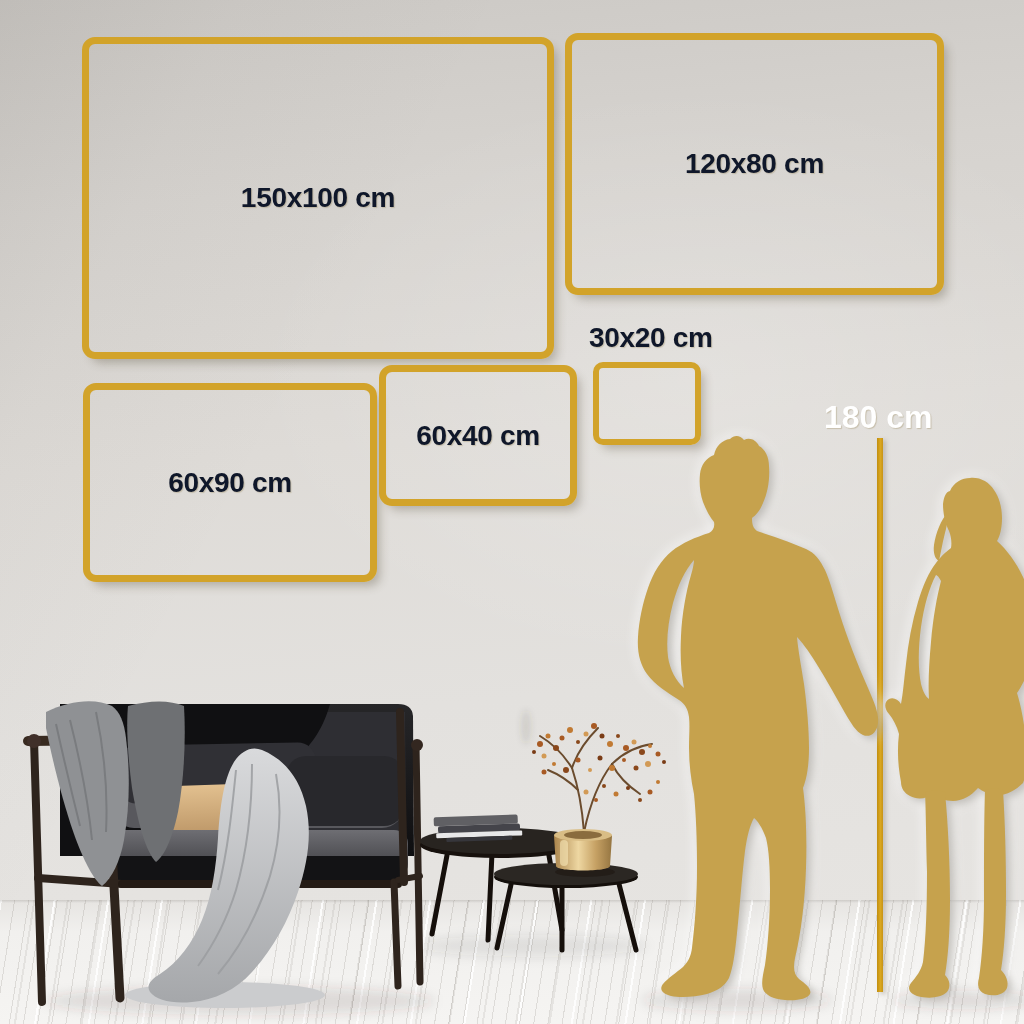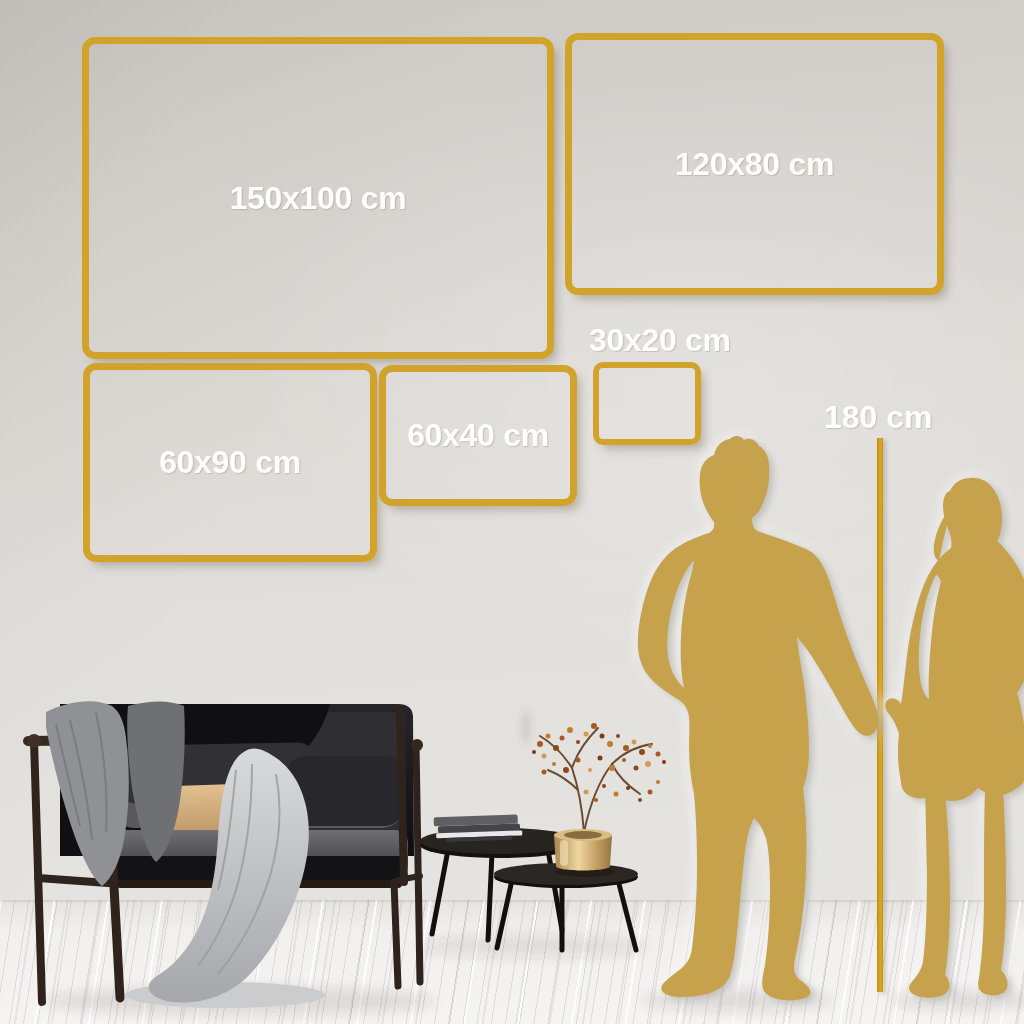--- a/index.html
+++ b/index.html
@@ -33,26 +33,26 @@
     content:"";position:absolute;left:0;top:0;width:100%;height:3px;
     background:linear-gradient(180deg,rgba(90,85,78,0.18),rgba(90,85,78,0));
   }
   
   .size-frame{
     position:absolute;border:7px solid #d2a32a;border-radius:13px;
     box-shadow:6px 7px 10px -3px rgba(85,75,52,0.32);
     display:flex;align-items:center;justify-content:center;
   }
   .frame-label{
-    color:#ffffff;font-size:32px;font-weight:700;letter-spacing:-0.3px;
+    color:#0f172a;font-size:28px;font-weight:700;letter-spacing:-0.3px;
     text-shadow:1px 1px 1px rgba(120,95,30,0.25);white-space:nowrap;
   }
   .f-150x100{left:82px;top:37px;width:458px;height:308px;}
   .f-120x80{left:565px;top:33px;width:365px;height:248px;}
-  .f-60x90{left:83px;top:363px;width:280px;height:185px;}
+  .f-60x90{left:83px;top:383px;width:280px;height:185px;}
   .f-60x40{left:379px;top:365px;width:184px;height:127px;}
   .f-30x20{left:593px;top:362px;width:96px;height:71px;border-width:6px;border-radius:10px;}
   .label-30x20{position:absolute;left:589px;top:322px;text-align:center;}
   
   .ruler-label{position:absolute;left:824px;top:399px;color:#ffffff;font-size:32px;font-weight:700;
     text-shadow:1px 1px 1px rgba(120,95,30,0.25);}
   .ruler-line{
     position:absolute;left:877px;top:438px;width:6px;height:554px;
     background:linear-gradient(90deg,#c18e10,#dba81f 55%,#c79417);
     box-shadow:3px 2px 4px rgba(90,80,55,0.25);

